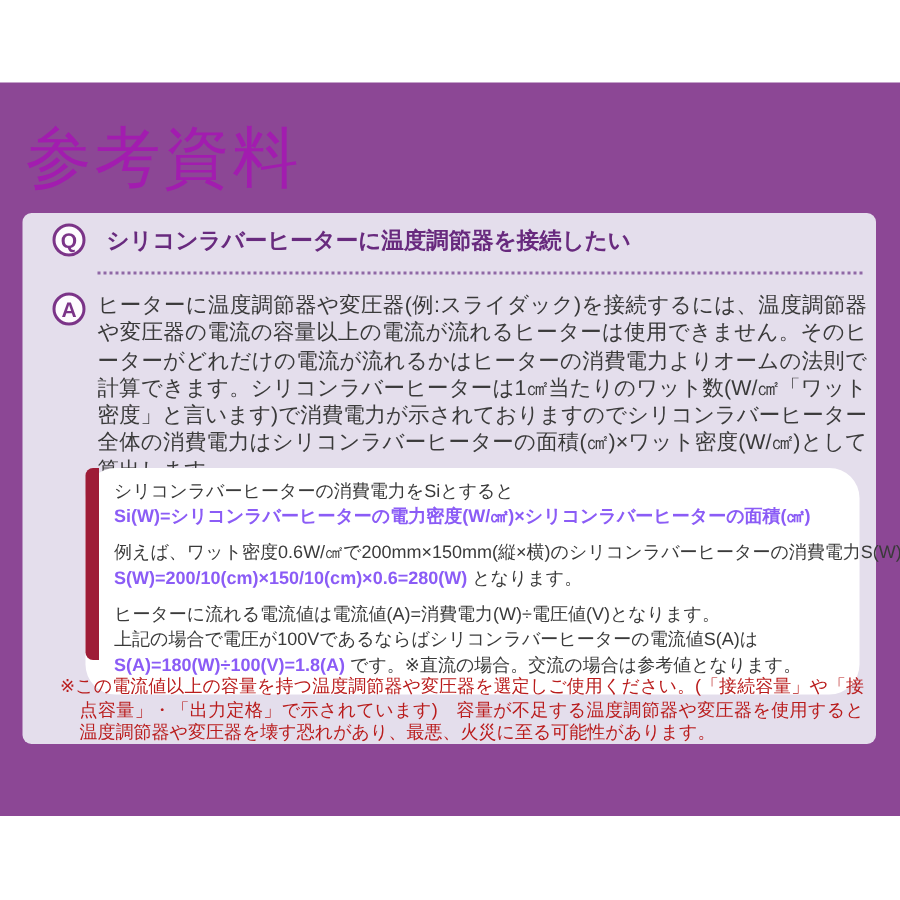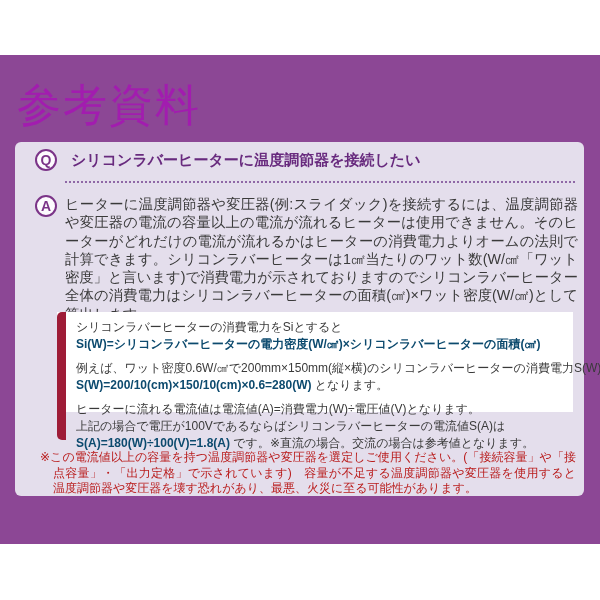--- a/index.html
+++ b/index.html
@@ -58,39 +58,39 @@
   .a-text {
     position:absolute; left:50px; top:53px;
     width:513px;
     color:#3A3A3A;
     font-size:14.3px;
     line-height:18.3px;
     text-align:justify;
   }
   .formula-box {
     position:absolute; left:42px; top:170px;
-    width:516px; height:100px;
+    width:516px; height:151px;
     background:#ffffff;
-    border-radius:0;
+    border-radius:20px;
   }
   .formula-accent {
     position:absolute; left:0; top:0;
     width:9px; height:128px;
     background:#9E1C37;
     border-radius:5px 0 0 5px;
   }
   .formula-content {
     position:absolute; left:19px; top:7px;
     width:488px;
     font-size:12px;
     line-height:17px;
     color:#3A3A3A;
   }
   .fm-line { white-space:nowrap; }
-  .red-bold { color:#0c4a6e; font-weight:bold; }
+  .red-bold { color:#8b5cf6; font-weight:bold; }
   .group-gap { margin-top:7px; }
   .line7-row {
     display:flex;
     align-items:baseline;
   }
   .side-note { font-size:12px; color:#3A3A3A; }
   .footnote {
     position:absolute; left:25px; top:308px;
     width:536px;
     color:#b91c1c;

